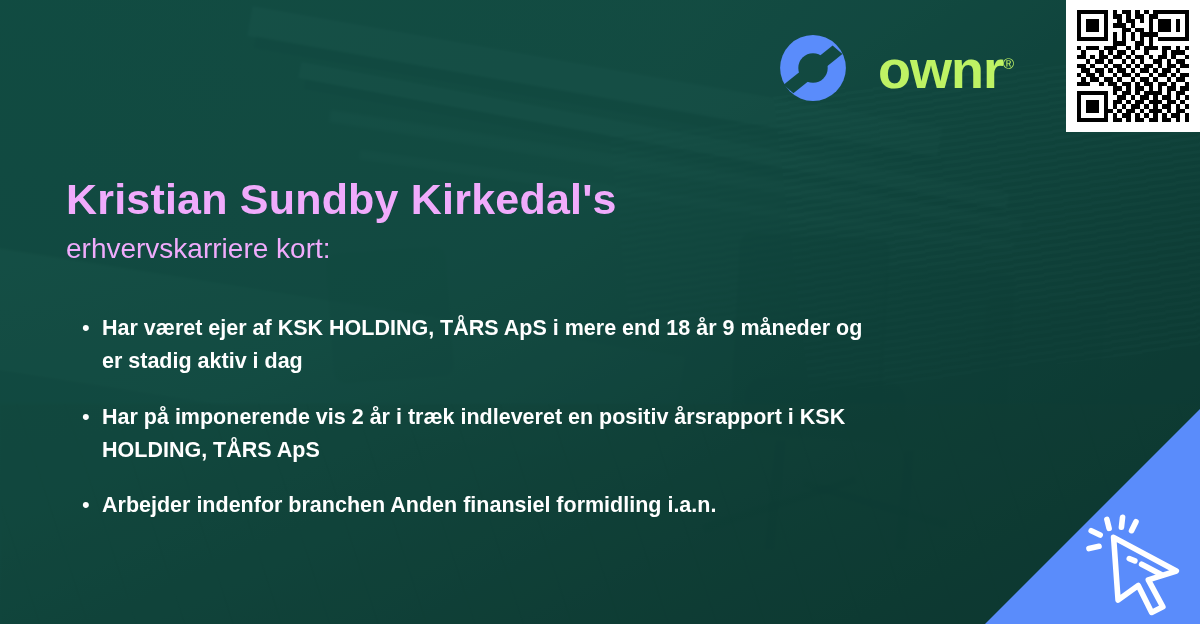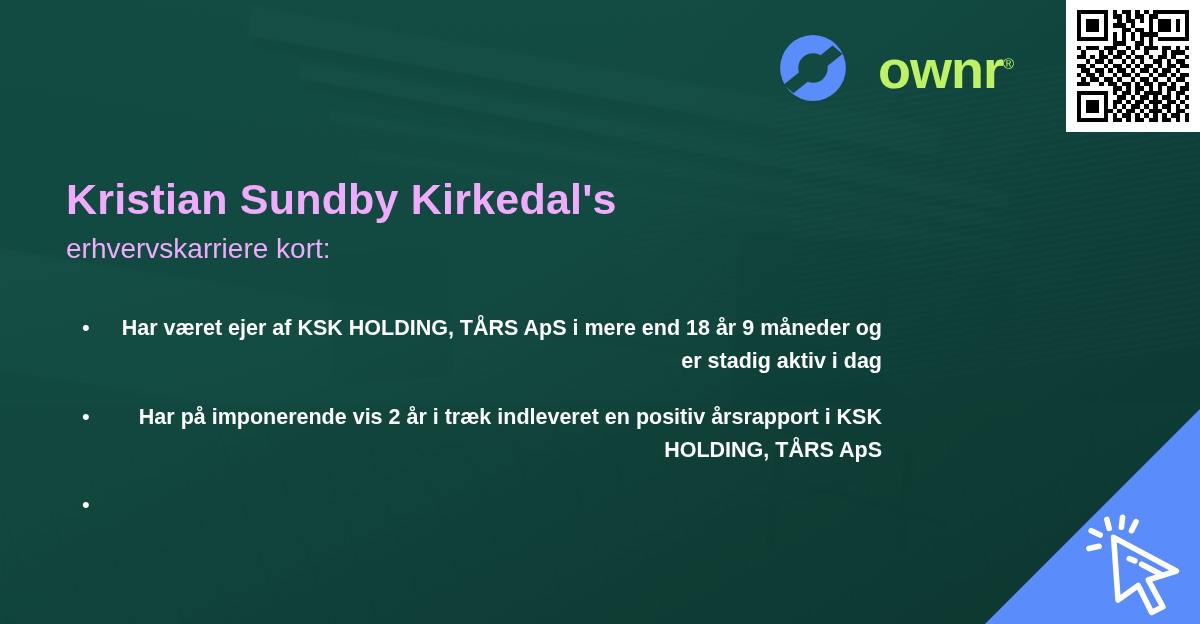--- a/index.html
+++ b/index.html
@@ -198,21 +198,20 @@
     color: #ffffff;
     text-align: left;
     padding-left: 4px;
     box-sizing: border-box;
   }
   .bullet-text {
     font-size: 21.5px;
     font-weight: bold;
     line-height: 1.55;
     max-width: 780px;
-    text-align: right;
   }
 
   
   .logo {
     position: absolute;
     left: 778px;
     top: 32px;
     width: 250px;
     height: 72px;
     display: flex;
@@ -315,20 +314,21 @@
       <div class="bullet-item">
         <div class="bullet-dot">•</div>
         <div class="bullet-text">Har været ejer af KSK HOLDING, TÅRS ApS i mere end 18 år 9 måneder og er stadig aktiv i dag</div>
       </div>
       <div class="bullet-item">
         <div class="bullet-dot">•</div>
         <div class="bullet-text">Har på imponerende vis 2 år i træk indleveret en positiv årsrapport i KSK HOLDING, TÅRS ApS</div>
       </div>
       <div class="bullet-item">
         <div class="bullet-dot">•</div>
+        <div class="bullet-text">Arbejder indenfor branchen Anden finansiel formidling i.a.n.</div>
       </div>
     </div>
 
     <div class="logo">
       <svg class="logo-mark" viewBox="0 0 100 100">
         <defs>
           <mask id="swirlmask">
             <rect x="0" y="0" width="100" height="100" fill="#fff"></rect>
             <circle cx="50" cy="50" r="21" fill="#000"></circle>
             <path d="M 8 74 L 78 18 L 92 30 L 22 86 Z" fill="#000"></path>

